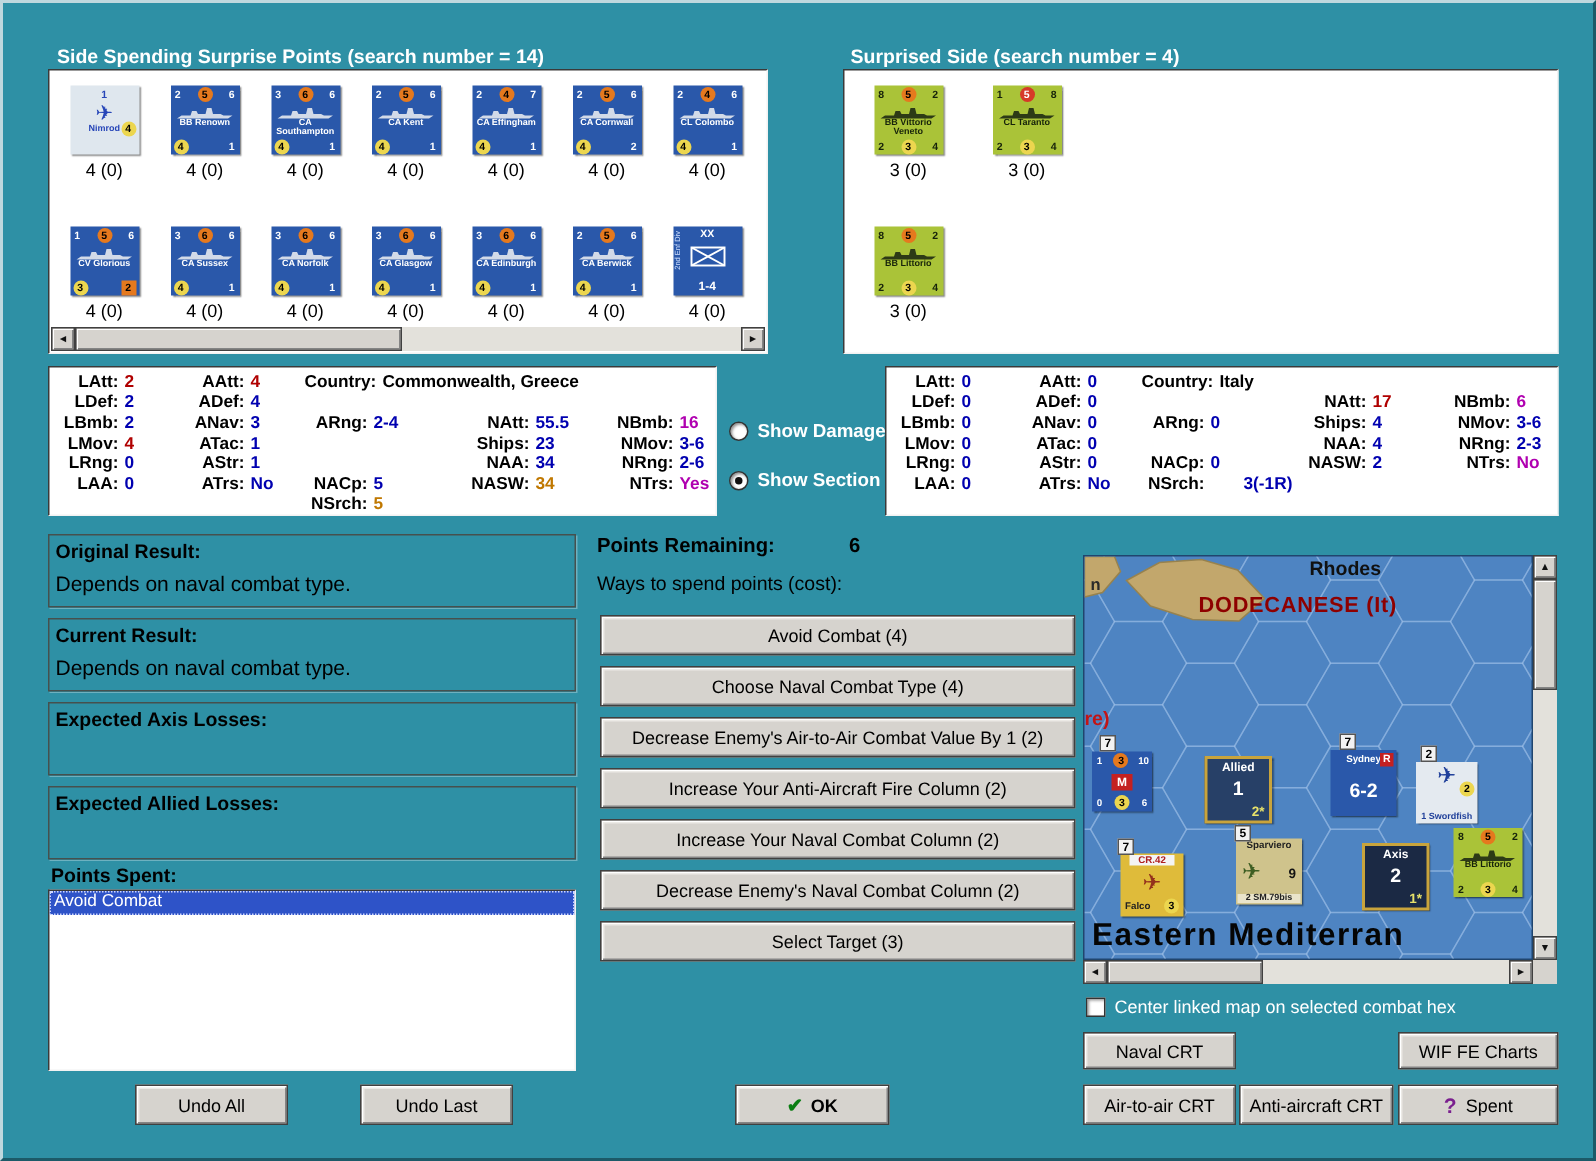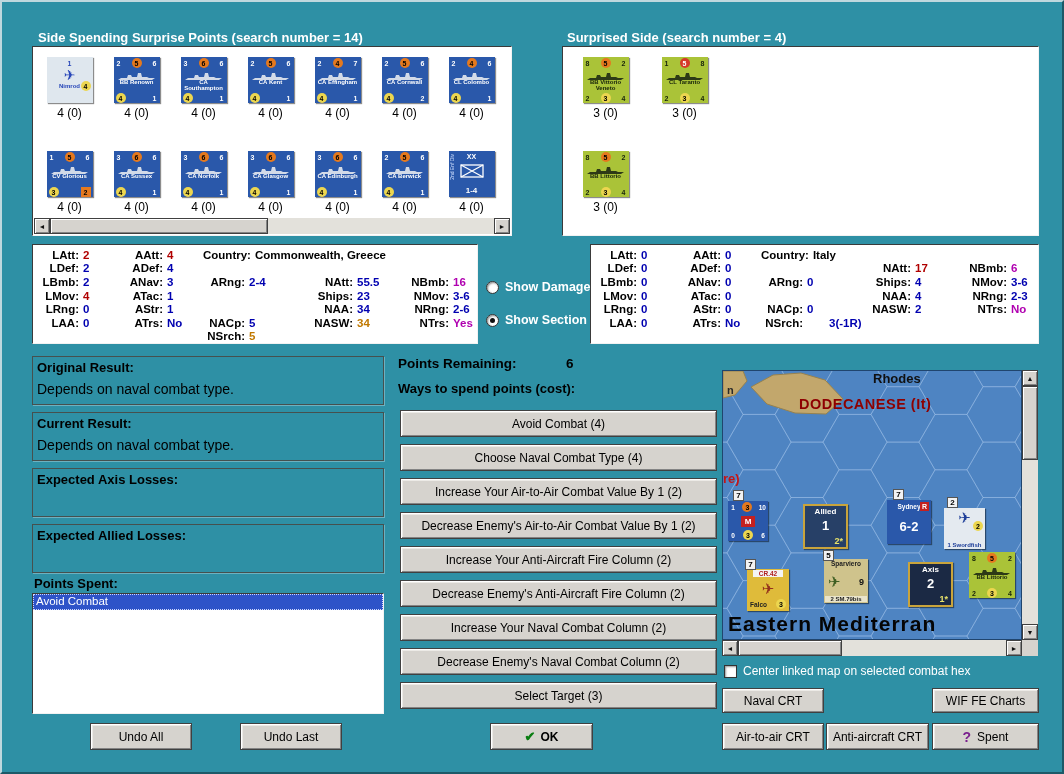--- a/index.html
+++ b/index.html
@@ -67,21 +67,21 @@
   .rb-text{font-size:14px;color:#000;padding:6px 0 0 4px;}
   .plabel{position:absolute;left:30px;top:550px;font-weight:bold;font-size:13px;color:#000;}
   #points-spent-list{left:28px;top:567px;width:352px;height:121px;overflow:hidden;}
   .litem{height:16px;font-size:11.5px;padding:1px 3px;color:#000;white-space:nowrap;}
   .litem.sel{background:#2e53c8;color:#fff;outline:1px dotted #cfd8ff;outline-offset:-1px;}
   .btn{position:absolute;background:#d6d3ce;border:1px solid #404040;box-shadow:inset 1px 1px 0 #fff,inset -1px -1px 0 #848484,inset 2px 2px 0 #eceae6;font-family:inherit;font-size:12px;color:#000;display:flex;align-items:center;justify-content:center;cursor:default;white-space:nowrap;}
   #btn-undo-all{left:86px;top:697px;width:102px;height:27px;}
   #btn-undo-last{left:236px;top:697px;width:102px;height:27px;}
   .pr-label{position:absolute;left:394px;top:330px;font-weight:bold;font-size:13.5px;color:#000;}
   .pr-value{position:absolute;left:562px;top:330px;font-weight:bold;font-size:13.5px;color:#000;}
-  .ways-label{position:absolute;left:394px;top:355px;font-weight:bold;font-size:13px;color:#000;text-align:center;}
+  .ways-label{position:absolute;left:394px;top:355px;font-weight:normal;font-size:13px;color:#000;text-align:center;}
   #spend-buttons{position:absolute;left:396px;top:384px;width:317px;}
   .spendbtn{position:relative;width:317px;height:27px;margin-bottom:7px;}
   #btn-ok{left:486px;top:697px;width:103px;height:27px;font-weight:bold;gap:5px;}
   .chk{color:#0a7d12;font-size:13px;}
   .loc{position:absolute;left:718px;top:329px;color:#fff;font-weight:bold;font-size:13px;white-space:nowrap;width:320px;overflow:hidden;}
   .map-frame{position:absolute;left:718px;top:344px;width:318px;height:287px;}
   .map-view{position:absolute;left:0;top:0;width:300px;height:270px;background:#4e84c2;overflow:hidden;border:1px solid #20456e;}
   .map-view > svg{position:absolute;left:0;top:0;}
   #map-vscroll{position:absolute;left:300px;top:0;width:16px;height:270px;background:#e3e1db;}
   #map-hscroll{position:absolute;left:0;top:270px;width:300px;height:16px;background:#e3e1db;}
@@ -583,24 +583,22 @@
 
     <button class="btn" id="btn-undo-all">Undo All</button>
     <button class="btn" id="btn-undo-last">Undo Last</button>
 
     <div class="pr-label">Points Remaining:</div>
     <div class="pr-value">6</div>
     <div class="ways-label">Ways to spend points (cost):</div>
     <div id="spend-buttons">
         <button class="btn spendbtn">Avoid Combat (4)</button>
         <button class="btn spendbtn">Choose Naval Combat Type (4)</button>
-        <button class="btn spendbtn">Increase Your Air-to-Air Combat Value By 1 (2)</button>
         <button class="btn spendbtn">Decrease Enemy's Air-to-Air Combat Value By 1 (2)</button>
         <button class="btn spendbtn">Increase Your Anti-Aircraft Fire Column (2)</button>
-        <button class="btn spendbtn">Decrease Enemy's Anti-Aircraft Fire Column (2)</button>
         <button class="btn spendbtn">Increase Your Naval Combat Column (2)</button>
         <button class="btn spendbtn">Decrease Enemy's Naval Combat Column (2)</button>
         <button class="btn spendbtn">Select Target (3)</button>
       </div>
 
     <button class="btn" id="btn-ok">
       <span class="chk">✔</span>
       <span>OK</span>
     </button>
 

